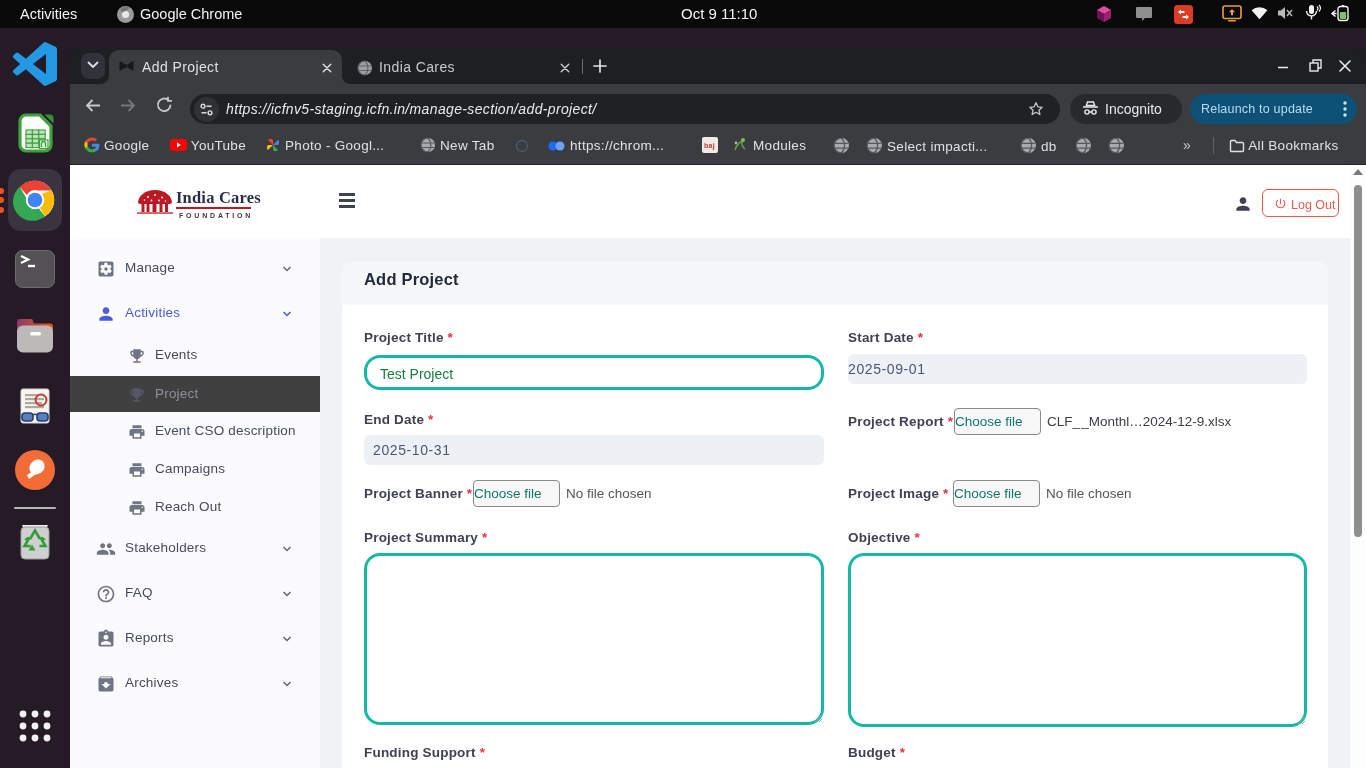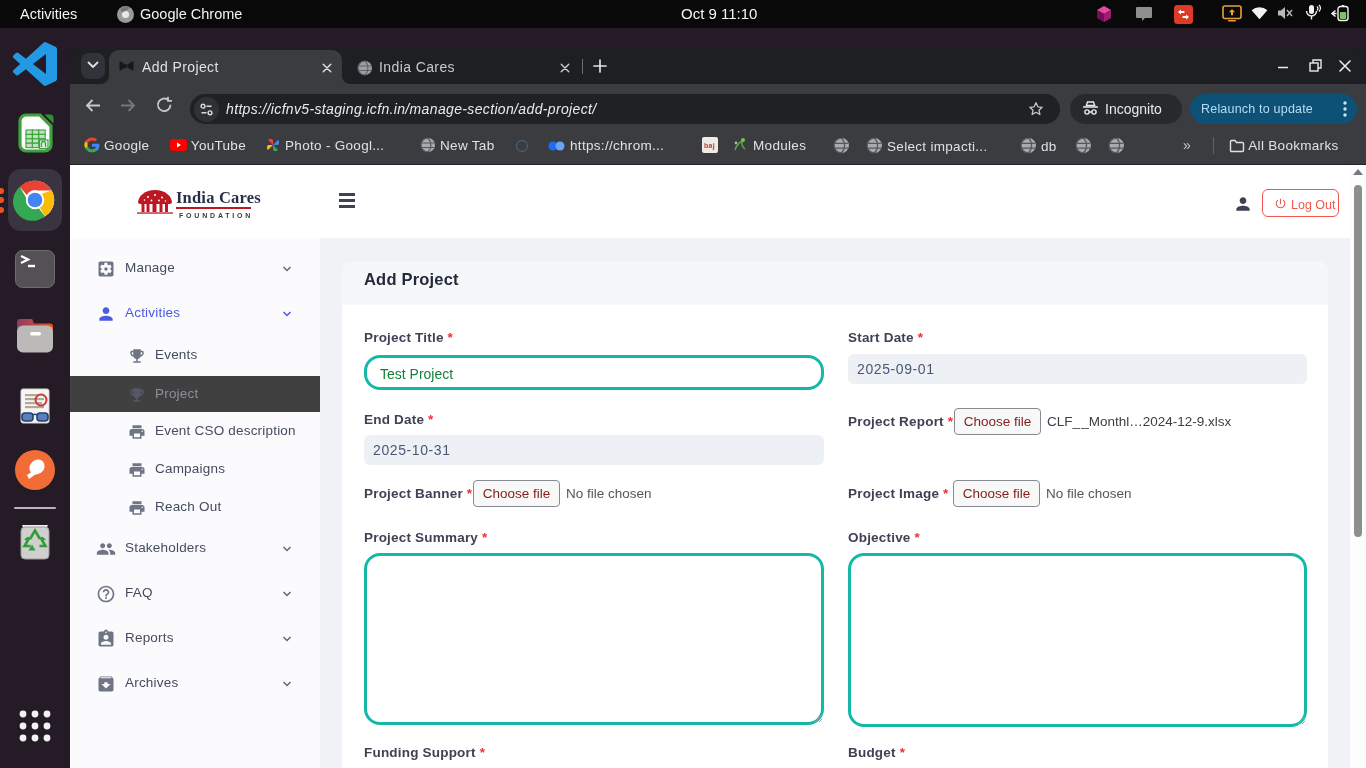--- a/index.html
+++ b/index.html
@@ -44,21 +44,21 @@
   .mi .mtext { position:absolute; left:55px; top:10px; font-size:13.5px; color:#454b60; letter-spacing:.2px; }
   .mi .stext { position:absolute; left:85px; top:10px; font-size:13.5px; color:#454b60; letter-spacing:.2px; }
   .mi .chev { position:absolute; right:28px; top:14px; width:10px; height:10px; }
   #heading { position:absolute; left:294px; top:105px; font-size:16.5px; font-weight:bold; color:#232a3b; letter-spacing:.2px; }
   #card { position:absolute; left:272px; top:140px; width:986px; height:483px; background:#ffffff; }
   #cardtop { position:absolute; left:272px; top:97px; width:986px; height:43px; background:#f6f7f9; border-radius:8px 8px 0 0; }
   .lbl { position:absolute; font-size:13.5px; font-weight:bold; color:#3f4254; letter-spacing:.2px; }
   .lbl b { color:#ed2f39; font-weight:bold; }
   .inp { position:absolute; background:#fff; border:3px solid #14b8a6; border-radius:16px; font-size:14px; color:#15803d; }
   .solid { position:absolute; background:#edf1f5; border-radius:6px; font-size:14px; color:#4b5675; letter-spacing:.6px; }
-  .cfbtn { position:absolute; background:#f8f8f8; border:1px solid #878b91; border-radius:4px; font-size:13.5px; color:#7f1d1d; text-align:center; }
+  .cfbtn { position:absolute; background:#f8f8f8; border:1px solid #878b91; border-radius:4px; font-size:13.5px; color:#0f766e; }
   .fname { position:absolute; font-size:13.5px; color:#3c4046; }
 
   
   #sbar { position:absolute; left:1280px; top:0px; width:16px; height:623px; background:#fdfdfd; }
   #sthumb { position:absolute; left:4px; top:20px; width:8px; height:352px; background:#8e8e8e; border-radius:4px; }
 </style>
 </head>
 <body>
 <div id="screen">
   <div id="topbar" class="abs">
@@ -486,21 +486,21 @@
               <path d="M1.5 3 L5 6.5 L8.5 3" stroke="#60657a" stroke-width="1.5" fill="none"></path>
             </svg>
         </div>
       </div>
       <div id="cardtop"></div>
       <div id="heading">Add Project</div>
       <div id="card"></div>
       <div class="lbl" style="left:294px;top:165px">Project Title <b>*</b></div>
       <div class="lbl" style="left:778px;top:165px">Start Date <b>*</b></div>
       <div class="inp" style="left:294px;top:190px;width:460px;height:35px;line-height:33px;padding-left:13px">Test Project</div>
-      <div class="solid" style="left:778px;top:189px;width:459px;height:30px;line-height:30px;padding-left:9px">2025-09-01</div>
+      <div class="solid" style="left:778px;top:189px;width:459px;height:30px;line-height:30px;">2025-09-01</div>
       <div class="lbl" style="left:294px;top:247px">End Date <b>*</b></div>
       <div class="lbl" style="left:778px;top:249px">Project Report <b>*</b></div>
       <div class="solid" style="left:294px;top:270px;width:460px;height:30px;line-height:30px;padding-left:9px">2025-10-31</div>
       <div class="cfbtn" style="left:884px;top:243px;width:87px;height:27px;line-height:25px">Choose file</div>
       <div class="fname" style="left:977px;top:249px">CLF_ _Monthl…2024-12-9.xlsx</div>
       <div class="lbl" style="left:294px;top:321px">Project Banner <b>*</b></div>
       <div class="cfbtn" style="left:403px;top:315px;width:87px;height:27px;line-height:25px">Choose file</div>
       <div class="fname" style="left:496px;top:321px;color:#54565c">No file chosen</div>
       <div class="lbl" style="left:778px;top:321px">Project Image <b>*</b></div>
       <div class="cfbtn" style="left:883px;top:315px;width:87px;height:27px;line-height:25px">Choose file</div>

